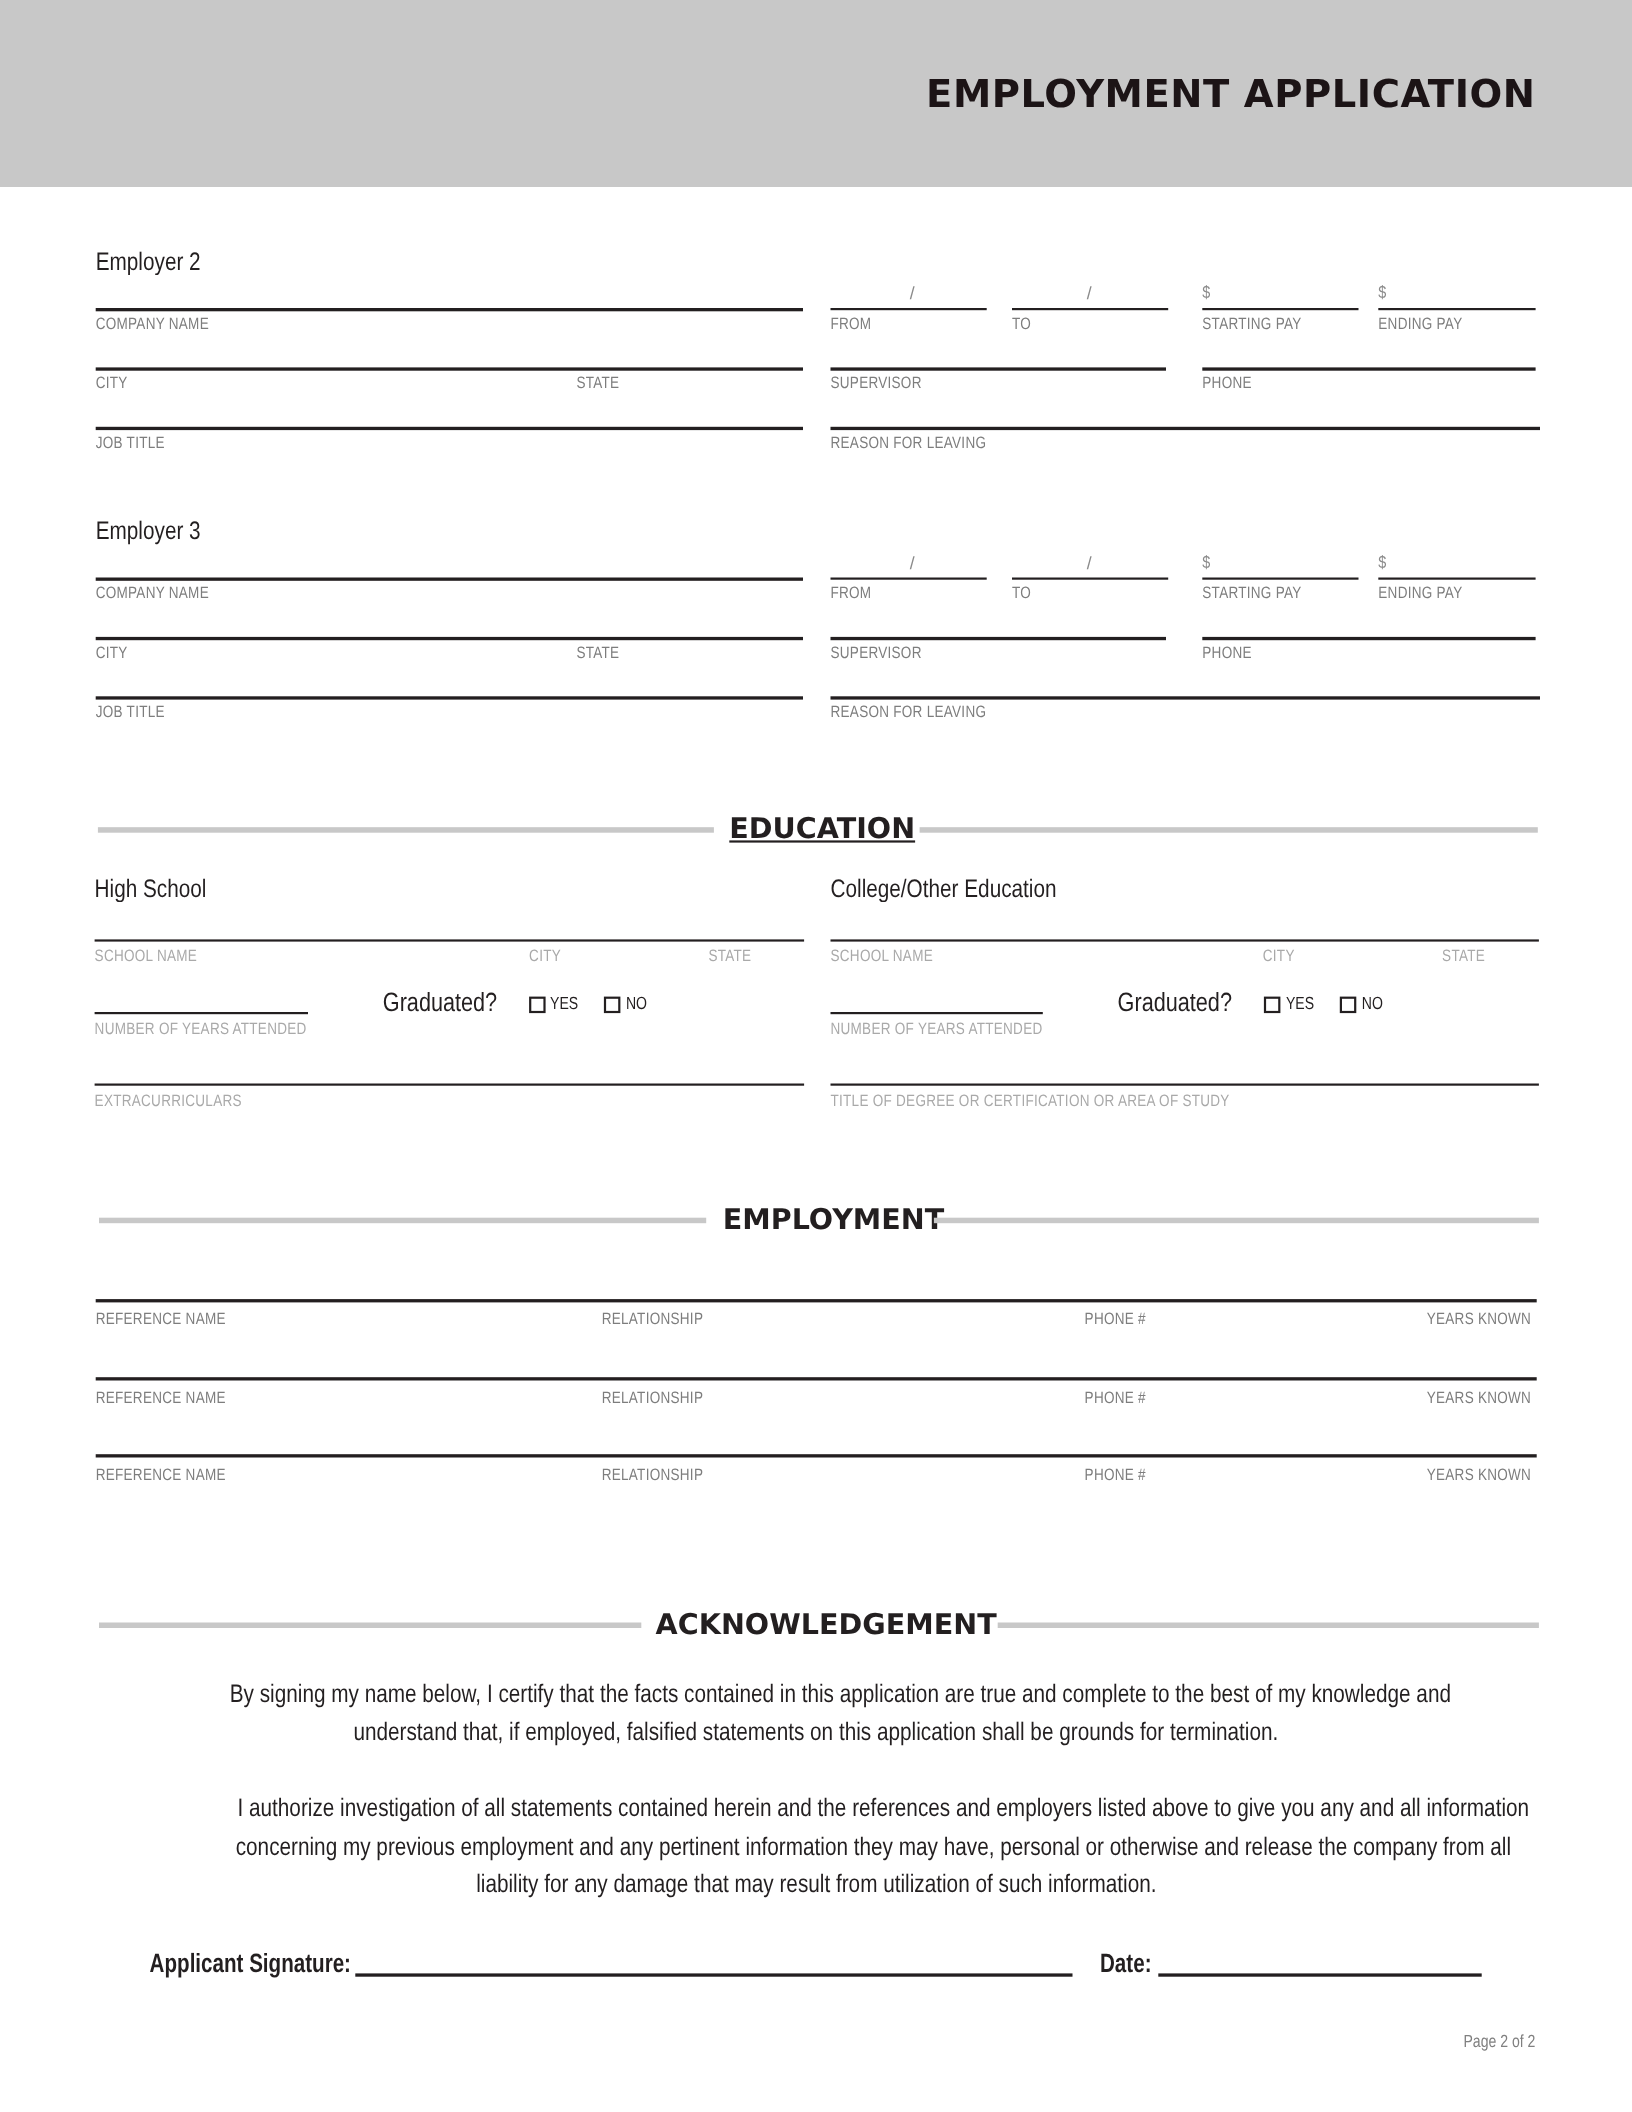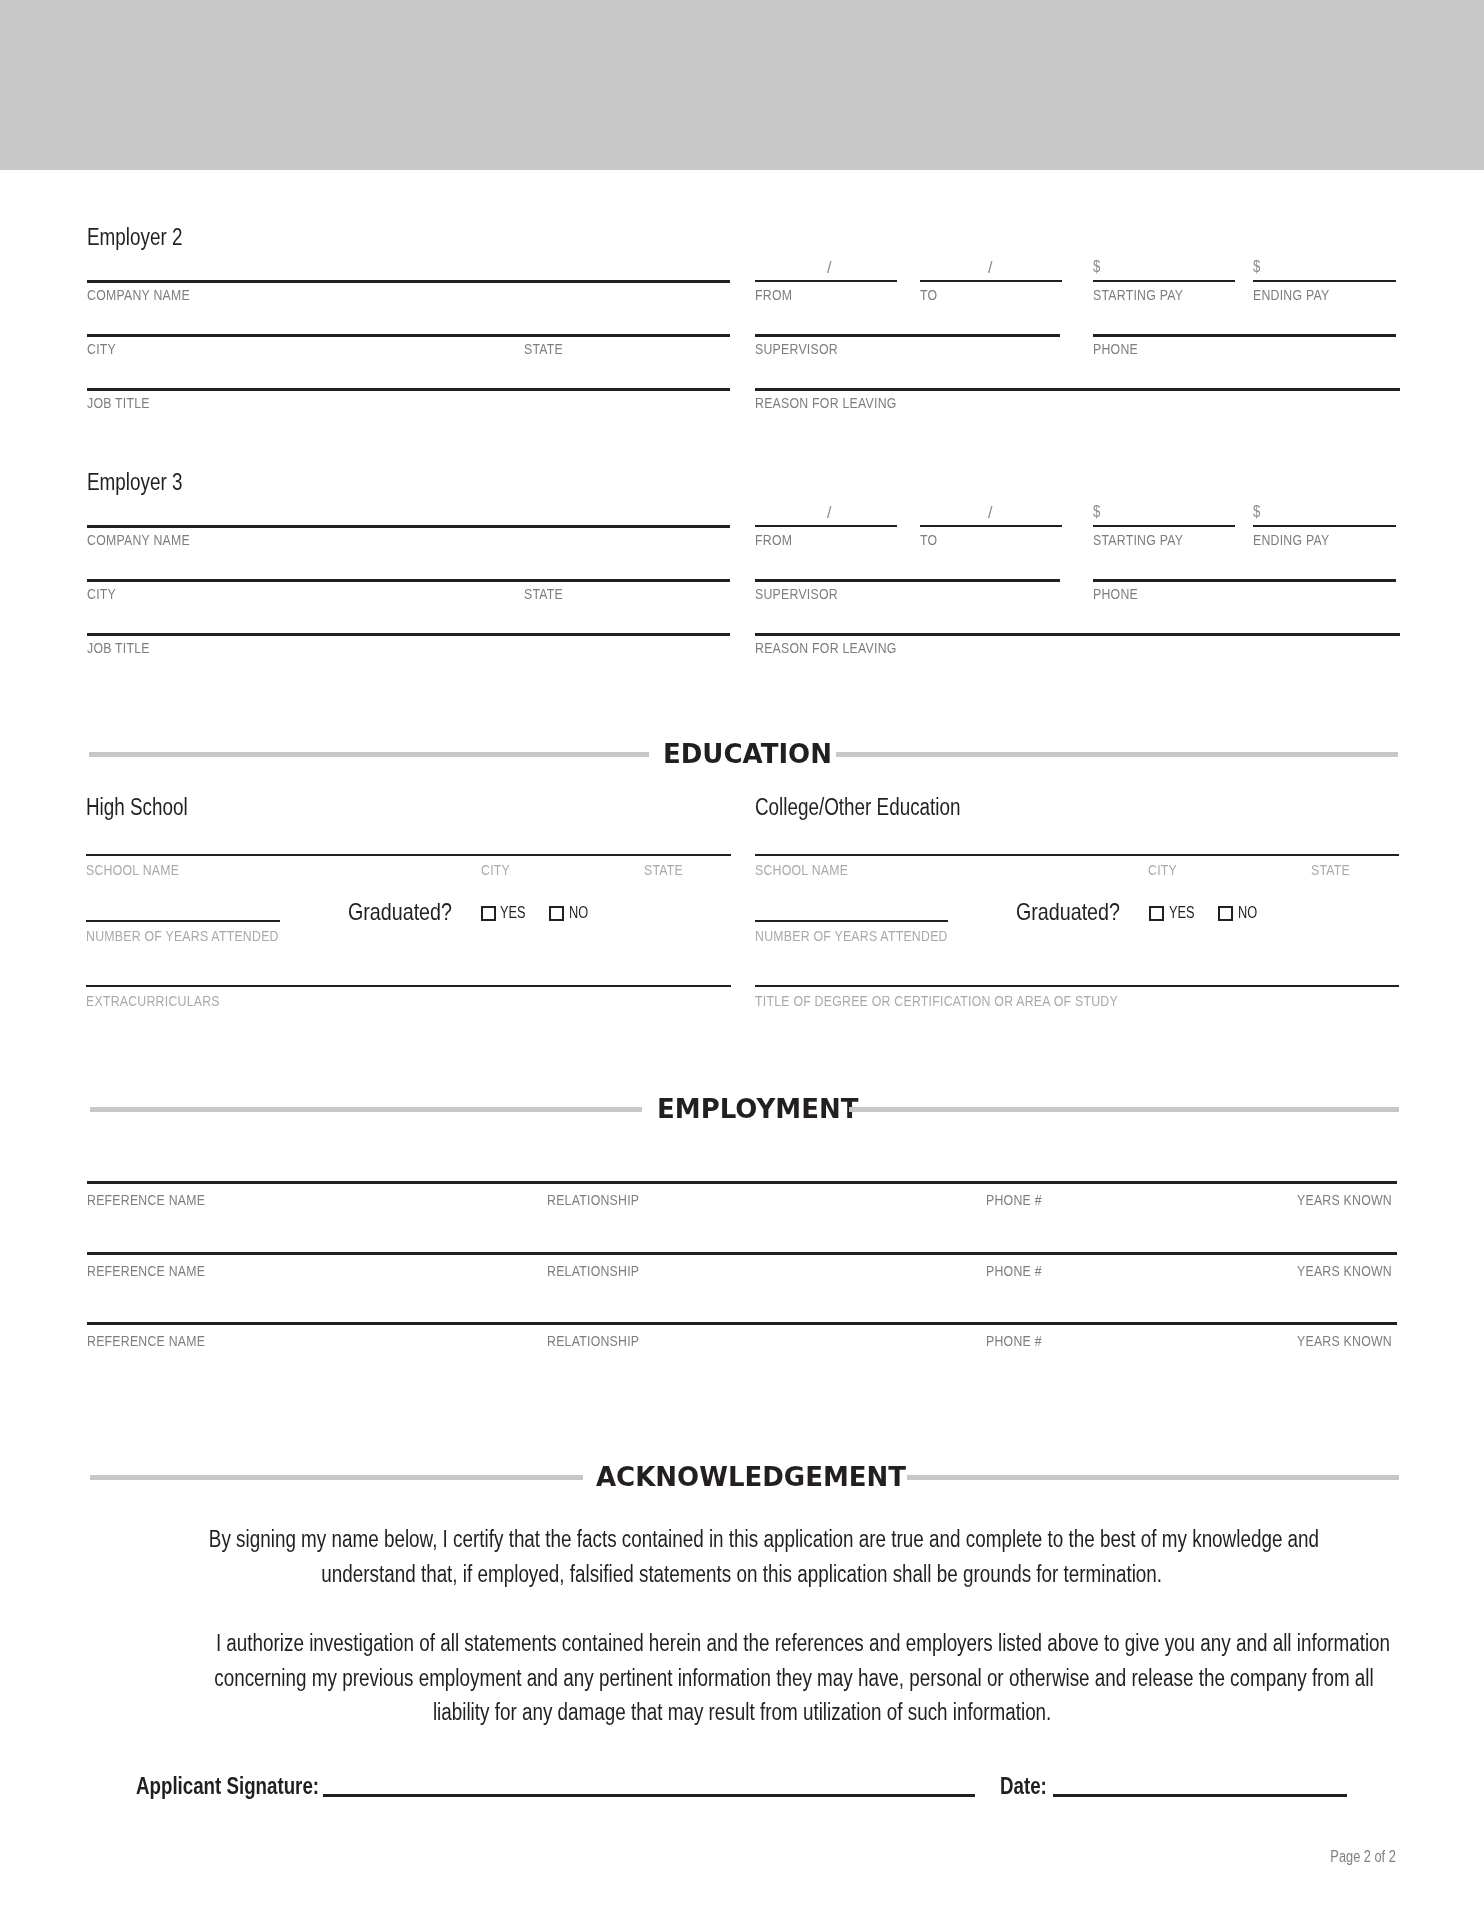--- a/index.html
+++ b/index.html
@@ -35,20 +35,21 @@
   .para { left: 87px; width: 1310px; text-align: center; font-size: 23px; line-height: 34.5px; color: #231f20; }
   .para span { display: inline-block; transform: scaleX(0.82); transform-origin: center top; white-space: nowrap; }
 
   .sig-lbl { font-size: 24px; font-weight: bold; color: #231f20; transform: scaleX(0.78); transform-origin: left top; white-space: nowrap; }
   .page-num { font-size: 16px; color: #808080; transform: scaleX(0.8); transform-origin: right top; white-space: nowrap; }
 </style>
 </head>
 <body>
 
 <div class="abs header">
+  <div class="abs doc-title">EMPLOYMENT APPLICATION</div>
 </div>
 
 <div>
   <div class="abs sub-title" style="left:87px; top:224px;">Employer 2</div>
 
   <div class="abs line" style="left:87px; top:280px; width:643px;"></div>
   <div class="abs lbl" style="left:87px; top:286px;">COMPANY NAME</div>
 
   <span class="abs slash" style="left:827px; top:259px;">/</span>
   <div class="abs line-thin" style="left:755px; top:280px; width:142px;"></div>
@@ -117,21 +118,21 @@
 
   <div class="abs line" style="left:87px; top:633px; width:643px;"></div>
   <div class="abs lbl" style="left:87px; top:639px;">JOB TITLE</div>
 
   <div class="abs line" style="left:755px; top:633px; width:645px;"></div>
   <div class="abs lbl" style="left:755px; top:639px;">REASON FOR LEAVING</div>
 </div>
 
 <div>
   <div class="abs sec-rule" style="left:89px; top:752px; width:560px;"></div>
-  <div class="abs sec-head" style="left:663px; top:739px;">EDUCATION</div>
+  <div class="abs sec-head" style="left:663px; top:739px;text-decoration:underline;">EDUCATION</div>
   <div class="abs sec-rule" style="left:836px; top:752px; width:562px;"></div>
 
   <div class="abs sub-title" style="left:86px; top:794px;">High School</div>
   <div class="abs line-thin" style="left:86px; top:854px; width:645px;"></div>
   <div class="abs lbl-light" style="left:86px; top:861px;">SCHOOL NAME</div>
   <div class="abs lbl-light" style="left:481px; top:861px;">CITY</div>
   <div class="abs lbl-light" style="left:644px; top:861px;">STATE</div>
 
   <div class="abs line-thin" style="left:86px; top:920px; width:194px;"></div>
   <div class="abs lbl-light" style="left:86px; top:927px;">NUMBER OF YEARS ATTENDED</div>

